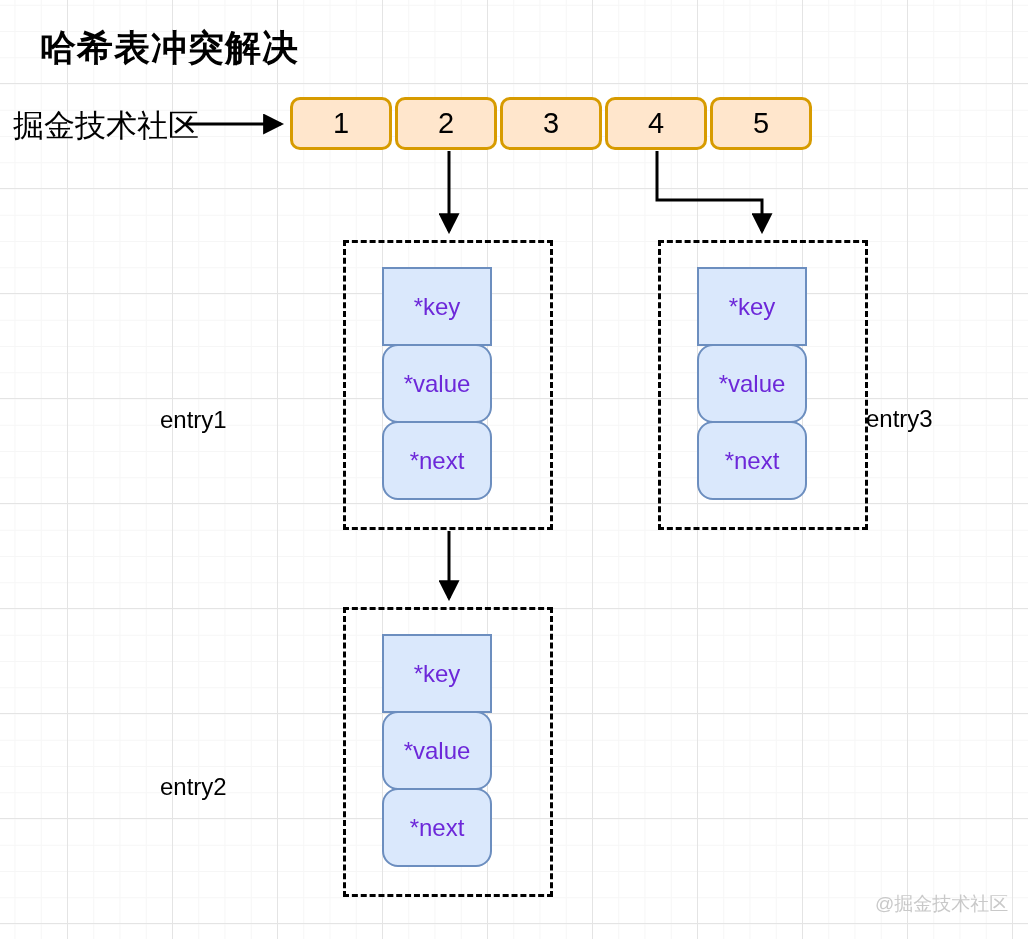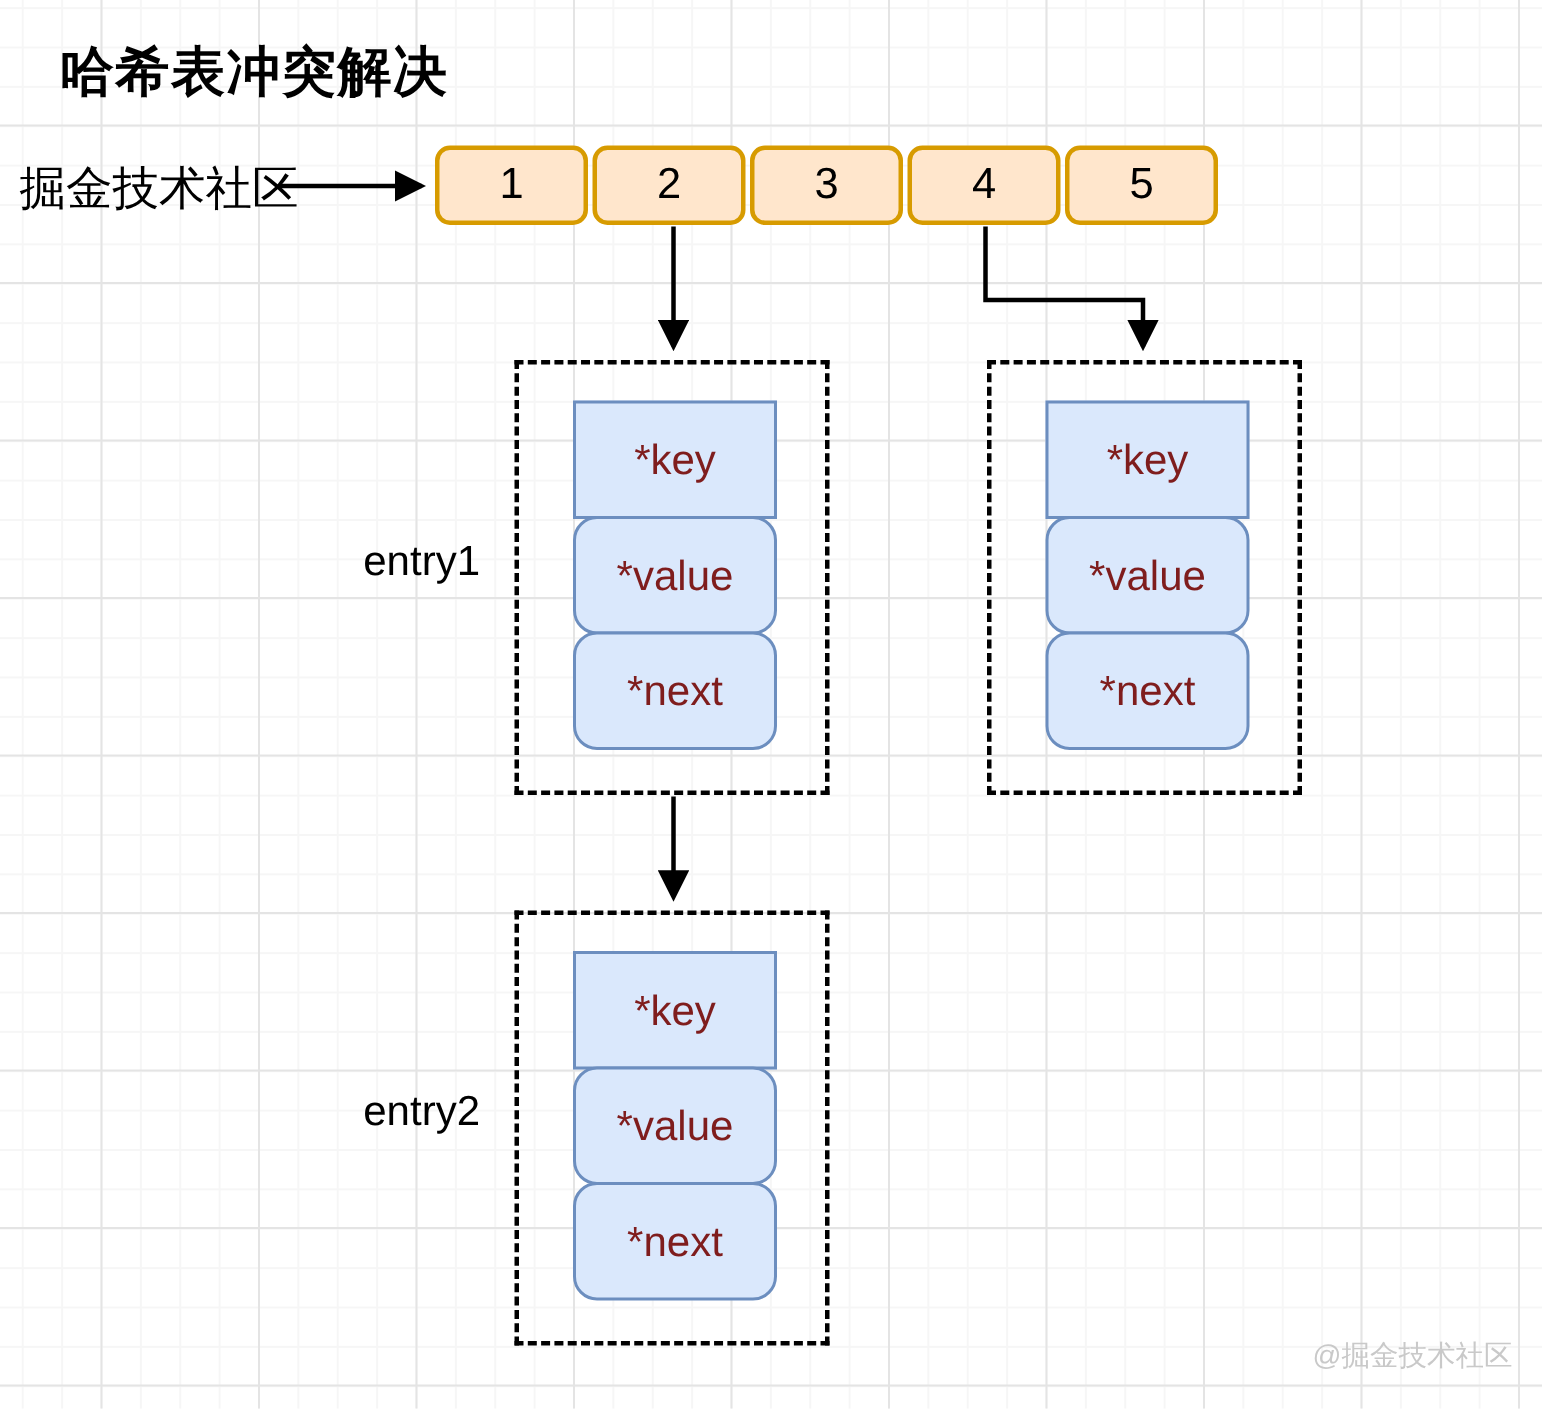--- a/index.html
+++ b/index.html
@@ -57,35 +57,36 @@
     width:210px; height:290px;
     box-sizing:border-box;
     border:3px dashed #000;
     background:transparent;
   }
   .fields{
     position:absolute;
     left:36px; top:24px;
   }
   .field{
-    width:136px; height:79px;
+    width:110px; height:79px;
     box-sizing:border-box;
     background:#dae8fc;
     border:2px solid #6c8ebf;
     display:flex; align-items:center; justify-content:center;
-    font-size:28px;
-    color:#7f1d1d;
+    font-size:24px;
+    color:#6d28d9;
   }
   .field + .field{ margin-top:-2px;border-radius:16px; }
   .entry-label{
     position:absolute;
     width:160px;
-    text-align:right;
-    font-size:28px;
+    text-align:left;
+    font-size:24px;
     color:#000;
+    margin-top:48px;
   }
   #arrows{
     position:absolute;
     left:0; top:0;
     pointer-events:none;
   }
   .watermark{
     position:absolute;
     left:875px; top:891px;
     font-size:19px;
@@ -139,16 +140,17 @@
   </div>
   <div class="entry-label" style="left:160px;top:725px">entry2</div>
 
   <div class="entry" style="left:658px;top:240px">
     <div class="fields">
       <div class="field">*key</div>
       <div class="field">*value</div>
       <div class="field">*next</div>
     </div>
   </div>
+  <div class="entry-label" style="left:866px;top:357px">entry3</div>
 
   <div class="watermark">@掘金技术社区</div>
 
 </div>
 
 </body></html>

